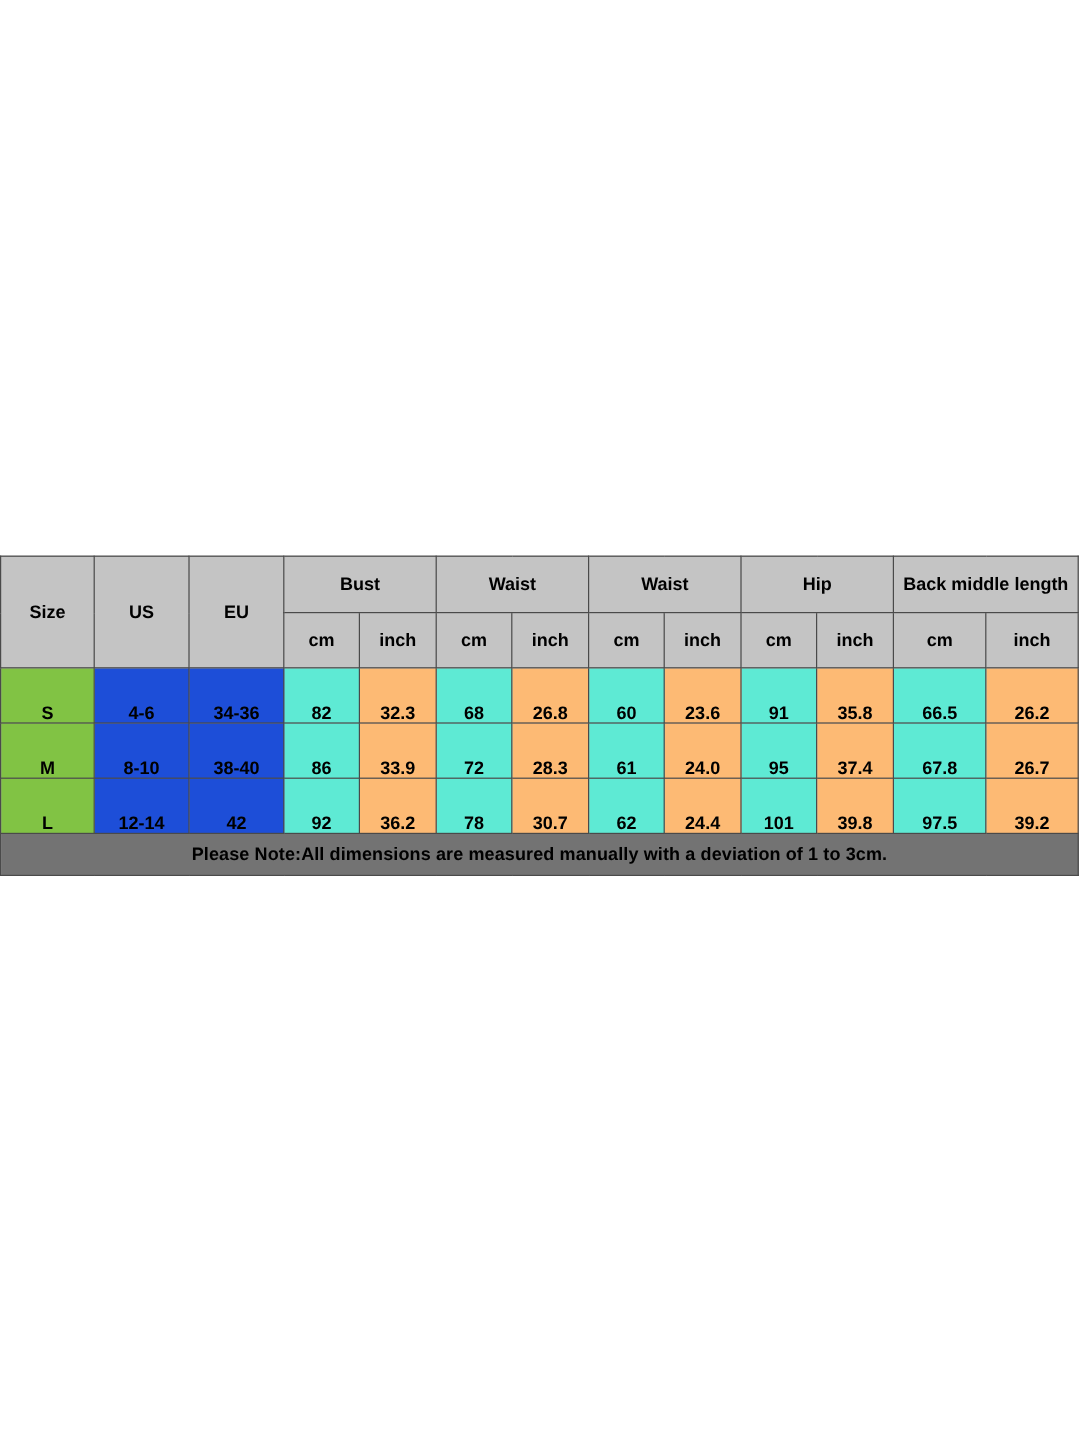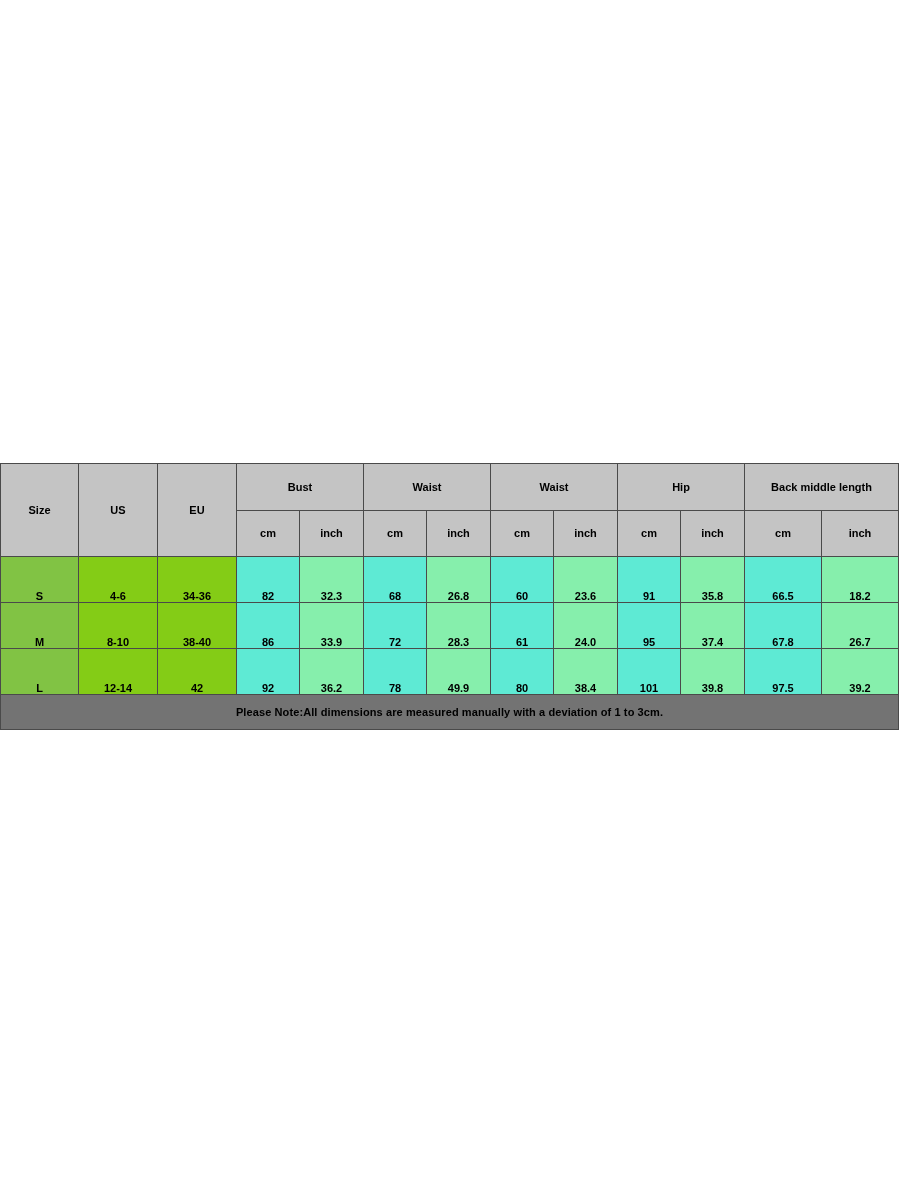--- a/index.html
+++ b/index.html
@@ -26,21 +26,21 @@
     background: #c4c4c4;
   }
 
   #size-chart td, #size-chart th {
     border: 1px solid #4a4a4a;
     padding: 0;
     margin: 0;
     font-weight: bold;
     color: #000000;
     text-align: center;
-    font-size: 11px;
+    font-size: 15px;
     line-height: 1;
   }
 
   
   .hdr {
     background: #c4c4c4;
     font-size: 15.5px;
   }
   .hdr-group {
     height: 46px;
@@ -57,23 +57,23 @@
 
   
   .datarow td {
     height: 45px;
     vertical-align: bottom;
     padding-bottom: 6px;
     font-size: 15.5px;
     font-weight: bold;
   }
   .c-size  { background: #81c344; }
-  .c-usEU  { background: #84cc16; }
+  .c-usEU  { background: #1d4ed8; }
   .c-cm    { background: #5eead4; }
-  .c-inch  { background: #86efac; }
+  .c-inch  { background: #fdba74; }
 
   
   .note-cell {
     background: #737373;
     height: 34px;
     vertical-align: middle;
     font-size: 17.5px;
     font-weight: bold;
     letter-spacing: 0.1px;
   }
@@ -140,21 +140,21 @@
       <td class="c-usEU">34-36</td>
       <td class="c-cm">82</td>
       <td class="c-inch">32.3</td>
       <td class="c-cm">68</td>
       <td class="c-inch">26.8</td>
       <td class="c-cm">60</td>
       <td class="c-inch">23.6</td>
       <td class="c-cm">91</td>
       <td class="c-inch">35.8</td>
       <td class="c-cm">66.5</td>
-      <td class="c-inch">18.2</td>
+      <td class="c-inch">26.2</td>
     </tr>
     <tr class="datarow">
       <td class="c-size">M</td>
       <td class="c-usEU">8-10</td>
       <td class="c-usEU">38-40</td>
       <td class="c-cm">86</td>
       <td class="c-inch">33.9</td>
       <td class="c-cm">72</td>
       <td class="c-inch">28.3</td>
       <td class="c-cm">61</td>
@@ -164,23 +164,23 @@
       <td class="c-cm">67.8</td>
       <td class="c-inch">26.7</td>
     </tr>
     <tr class="datarow">
       <td class="c-size">L</td>
       <td class="c-usEU">12-14</td>
       <td class="c-usEU">42</td>
       <td class="c-cm">92</td>
       <td class="c-inch">36.2</td>
       <td class="c-cm">78</td>
-      <td class="c-inch">49.9</td>
-      <td class="c-cm">80</td>
-      <td class="c-inch">38.4</td>
+      <td class="c-inch">30.7</td>
+      <td class="c-cm">62</td>
+      <td class="c-inch">24.4</td>
       <td class="c-cm">101</td>
       <td class="c-inch">39.8</td>
       <td class="c-cm">97.5</td>
       <td class="c-inch">39.2</td>
     </tr>
   </tbody>
 
   <tfoot>
     <tr>
       <td class="note-cell" colspan="13">Please Note:All dimensions are measured manually with a deviation of 1 to 3cm.</td>

